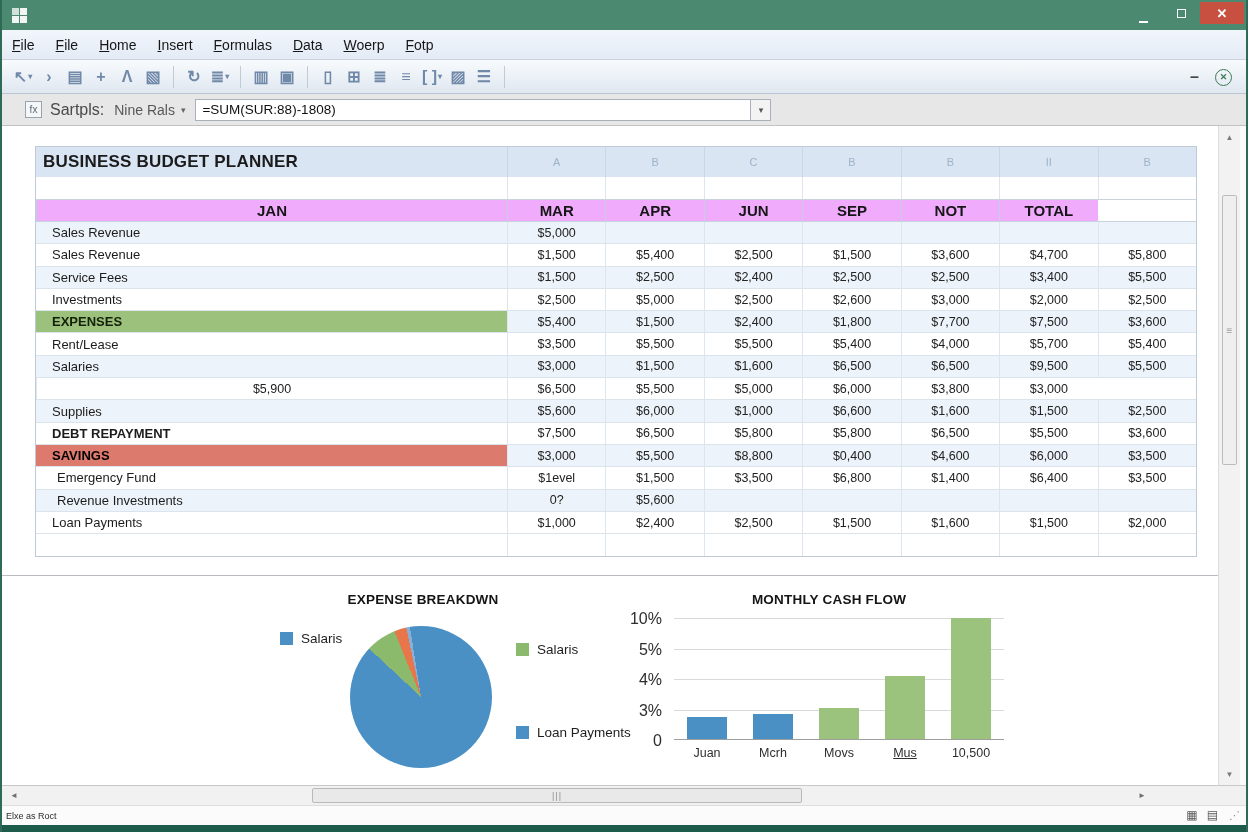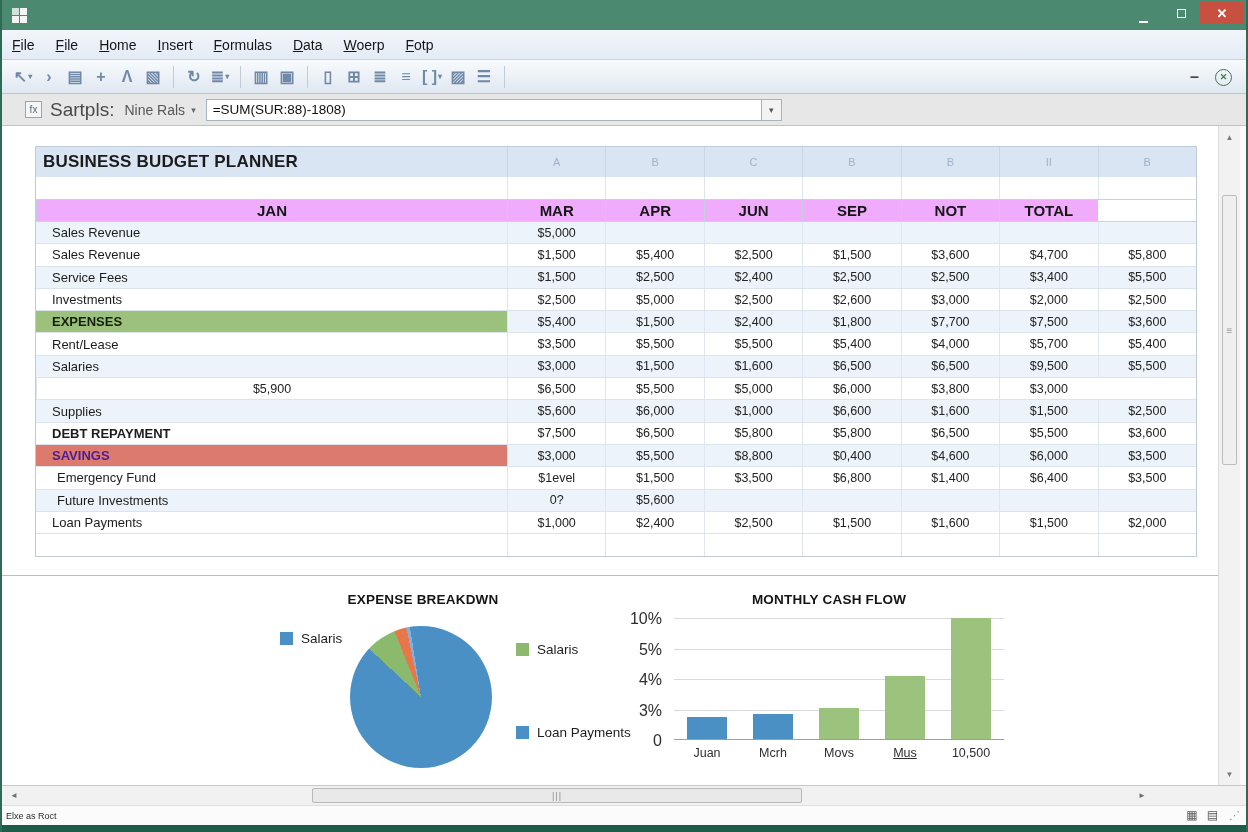--- a/index.html
+++ b/index.html
@@ -28,21 +28,21 @@
   .tb-icon { min-width:26px; height:24px; display:flex; align-items:center; justify-content:center; color:#7189a8; font-size:16px; font-weight:bold; }
   .tb-caret { font-size:8px; color:#7189a8; margin-left:1px; }
   .tb-sep { width:1px; height:22px; background:#c0cbd8; margin:0 7px; }
   .tb-right { position:absolute; right:14px; top:0; height:34px; display:flex; align-items:center; gap:16px; }
   .tb-min { color:#444; font-size:16px; font-weight:bold; }
   .tb-close-circ { width:17px; height:17px; border:1.5px solid #3c7a52; border-radius:50%; color:#3c7a52; font-size:9px; font-weight:bold; display:flex; align-items:center; justify-content:center; }
 
   
   .formulabar { height:32px; background:#e7e7e7; border-bottom:1px solid #c2c2c2; display:flex; align-items:center; padding-left:23px; }
   .fx-boxicon { width:17px; height:17px; border:1px solid #9aa4ae; background:#f4f6f8; color:#5c6b7a; font-size:10px; display:flex; align-items:center; justify-content:center; margin-right:8px; }
-  .fx-label { font-size:19px; color:#4a4a4a; margin-right:10px; }
+  .fx-label { font-size:16px; color:#4a4a4a; margin-right:10px; }
   .fx-name { font-size:14px; color:#585858; margin-right:6px; }
   .fx-ddcaret { font-size:9px; color:#666; margin-right:10px; }
   .fx-input { width:556px; height:22px; border:1px solid #a9b2bc; background:#fff; font-family:"Liberation Sans",sans-serif; font-size:13.5px; color:#111; padding:0 6px; }
   .fx-dd { width:20px; height:22px; border:1px solid #a9b2bc; border-left:none; background:#f3f3f3; font-size:9px; color:#555; display:flex; align-items:center; justify-content:center; }
 
   
   .sheet-wrap { height:659px; display:flex; background:#fff; }
   .sheet { flex:1; position:relative; overflow:hidden; background:#fff; }
   .right-spacer { width:6px; background:#fbfbfb; }
 
@@ -64,21 +64,21 @@
   .t-head { height:23px; border-top:1px solid #c9d3de; border-bottom:1px solid #c9d3de; }
   .t-head .t-income { background:#4d87c7; color:#fff; font-weight:bold; font-size:13px; display:flex; align-items:center; padding-left:16px; }
   .t-head .t-month { background:#f0abfc; color:#161616; font-weight:bold; font-size:15px; display:flex; align-items:center; justify-content:center; border-left:1px solid #c2cfdd; }
   .t-data { height:22.3px; border-bottom:1px solid #dbe3ec; }
   .t-data .lbl { font-size:13px; color:#1c1c1c; display:flex; align-items:center; padding-left:16px; }
   .t-data .val { font-size:12.5px; color:#222; display:flex; align-items:center; justify-content:center; border-left:1px solid #dde5ee; }
   .t-data.stripe { background:#edf3fa; }
   .t-data.bold .lbl { font-weight:bold; }
   .t-data.indent .lbl { padding-left:21px; }
   .t-data.expenses .lbl { background:#9bc17d; font-weight:bold; color:#142008; }
-  .t-data.savings .lbl { background:#dd7a6e; font-weight:bold; color:#4c1d95; }
+  .t-data.savings .lbl { background:#dd7a6e; font-weight:bold; color:#000000; }
   .t-empty { height:22px; background:#fff; }
   .t-empty div { border-left:1px solid #dde5ee; }
   .t-empty div:first-child { border-left:none; }
 
   
   .chart-divider { position:absolute; left:0; top:449px; width:100%; height:1px; background:#b9bdc1; }
   .charts { position:absolute; left:0; top:450px; width:100%; height:209px; }
   .chart-title { position:absolute; width:260px; text-align:center; font-size:13.5px; font-weight:bold; color:#151515; letter-spacing:.2px; }
   .pie { position:absolute; border-radius:50%; }
   .legend-item { position:absolute; display:flex; align-items:center; font-size:13.5px; color:#1e1e1e; }
@@ -323,21 +323,21 @@
             <div class="lbl">Emergency Fund</div>
             <div class="val">$1evel</div>
             <div class="val">$1,500</div>
             <div class="val">$3,500</div>
             <div class="val">$6,800</div>
             <div class="val">$1,400</div>
             <div class="val">$6,400</div>
             <div class="val">$3,500</div>
           </div>
           <div class="t-row t-data indent stripe">
-            <div class="lbl">Future Investments</div>
+            <div class="lbl">Revenue Investments</div>
             <div class="val">0?</div>
             <div class="val">$5,600</div>
             <div class="val"></div>
             <div class="val"></div>
             <div class="val"></div>
             <div class="val"></div>
             <div class="val"></div>
           </div>
           <div class="t-row t-data normal">
             <div class="lbl">Loan Payments</div>

